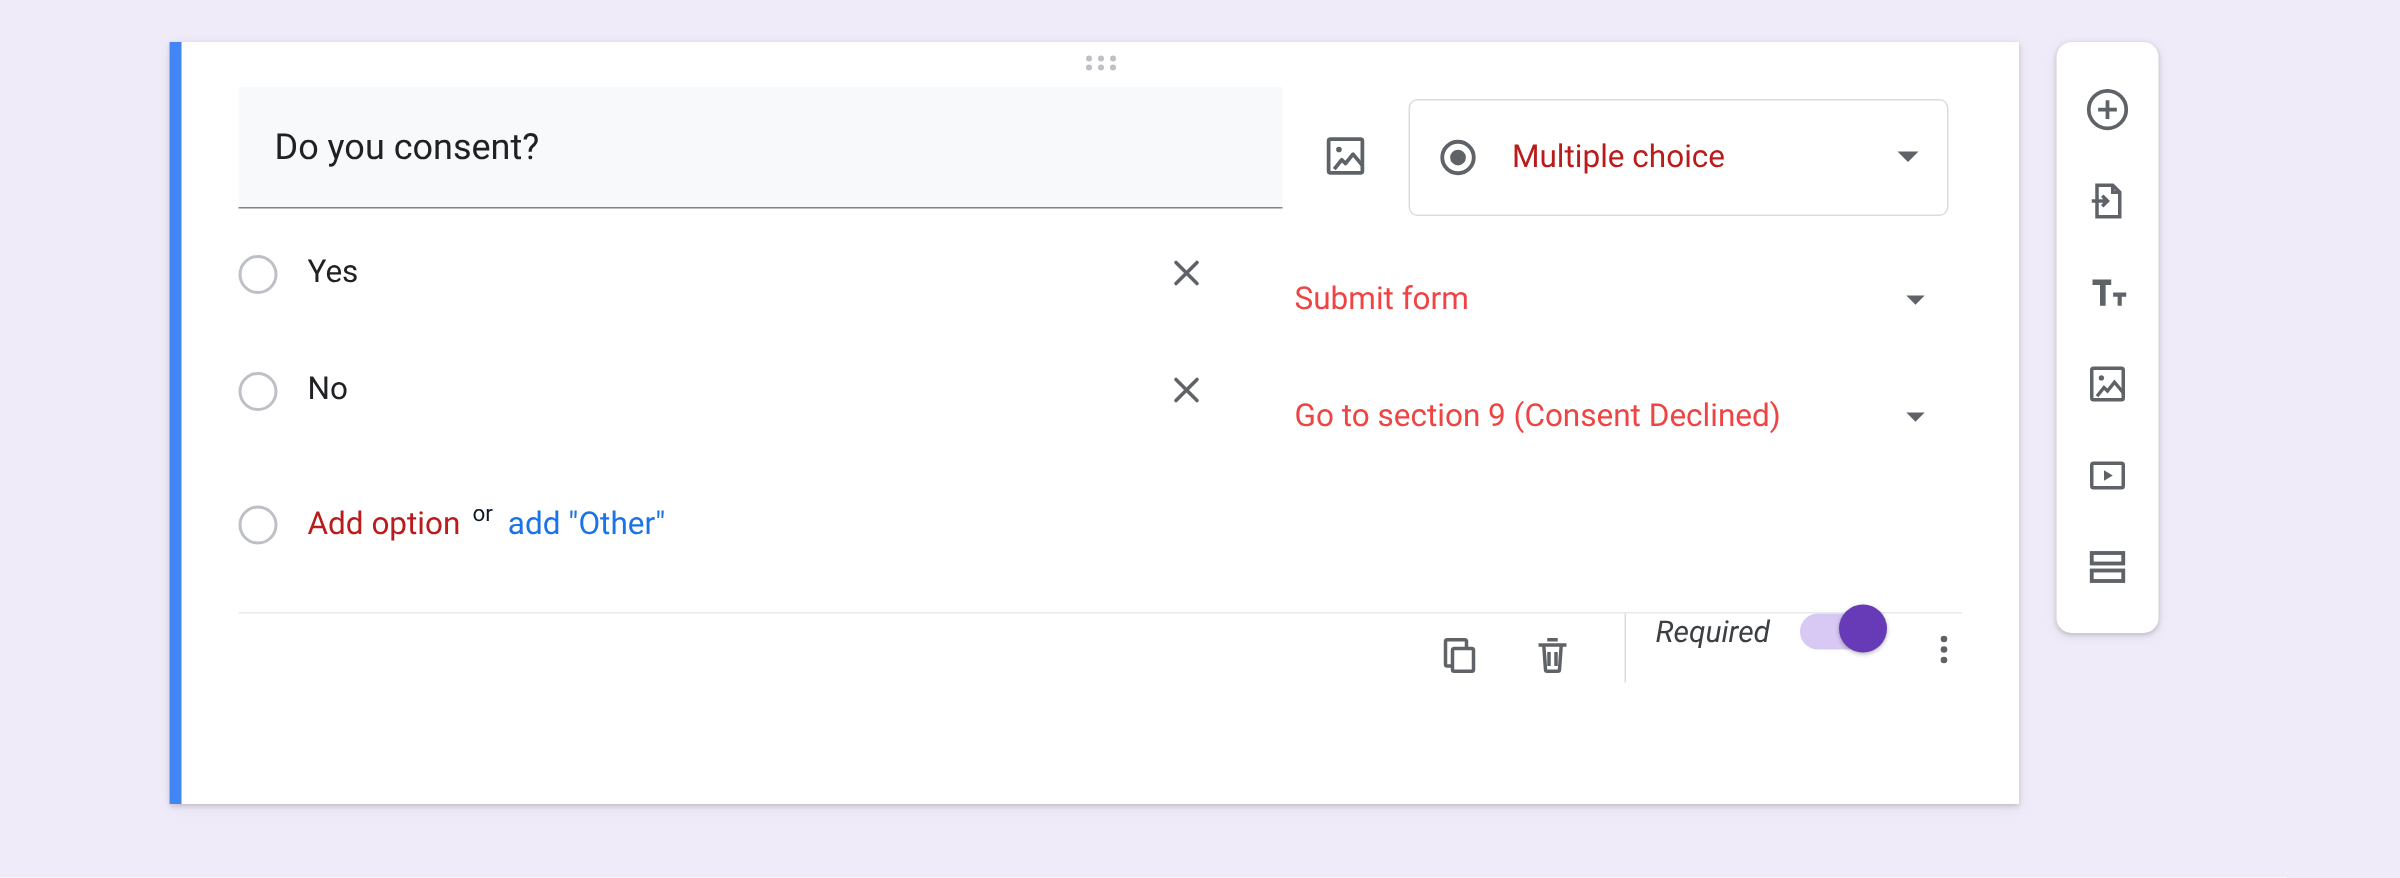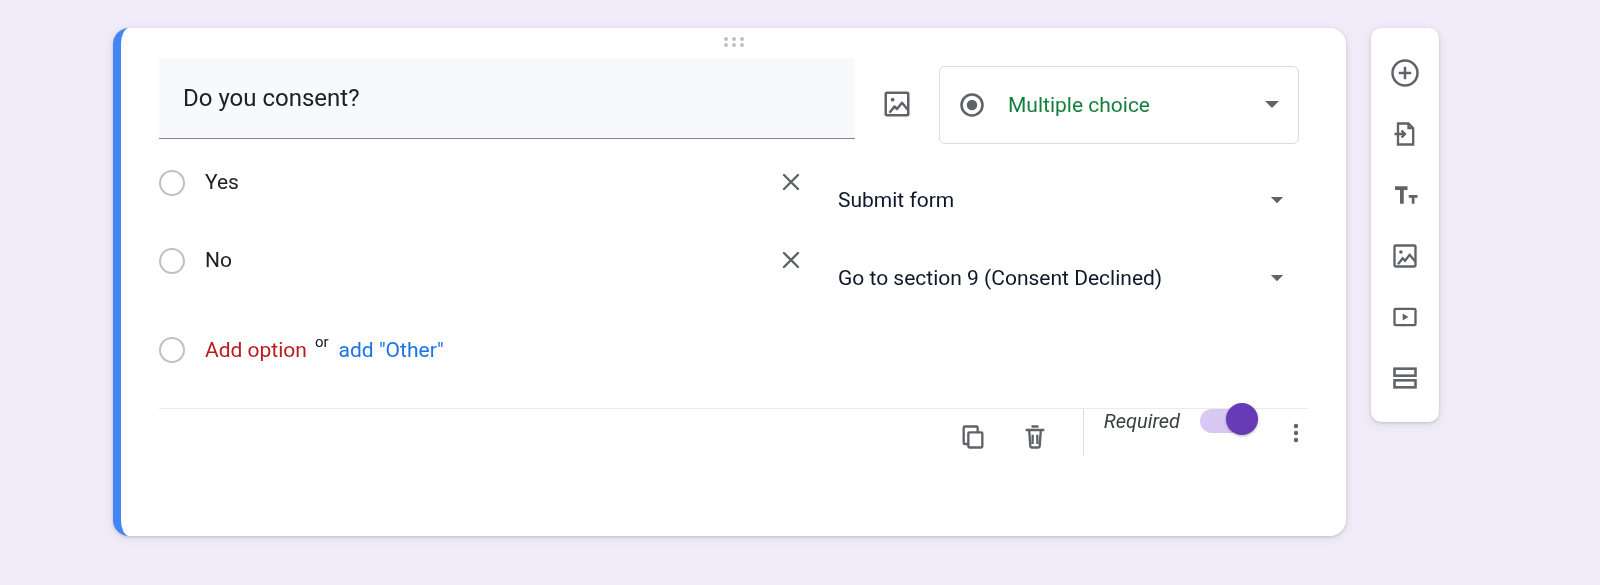--- a/index.html
+++ b/index.html
@@ -12,21 +12,21 @@
     position: relative;
     color: #202124;
   }
   .card {
     position: absolute;
     left: 113px;
     top: 28px;
     width: 1233px;
     height: 508px;
     background: #fff;
-    border-radius: 16px;
+    border-radius: 0;
     box-shadow: 0 1px 3px rgba(0,0,0,0.15), 0 2px 8px rgba(60,64,67,0.1);
     border-left: 8px solid #4285f4;
     padding: 0;
   }
   .drag-handle {
     position: absolute;
     top: 8px;
     left: 50%;
     transform: translateX(-50%);
     color: #bdc1c6;
@@ -75,21 +75,21 @@
     align-items: center;
     padding: 0 18px;
     cursor: pointer;
   }
   .type-select .radio-ic {
     margin-right: 22px;
     color: #5f6368;
   }
   .type-select .label {
     font-size: 21px;
-    color: #15803d;
+    color: #b91c1c;
     flex: 1;
   }
   .type-select .chev {
     color: #5f6368;
   }
 
   .options {
     padding: 26px 38px 0 38px;
   }
   .opt-row {
@@ -115,23 +115,23 @@
     cursor: pointer;
     width: 40px;
     display: flex;
     justify-content: center;
   }
   .opt-goto {
     display: flex;
     align-items: center;
     justify-content: space-between;
     flex: 1;
-    margin-left: 27px;
+    margin-left: 52px;
     font-size: 21px;
-    color: #0f172a;
+    color: #ef4444;
     cursor: pointer;
     padding-right: 24px;
   }
   .opt-goto .chev { color: #5f6368; }
 
   .add-row {
     display: flex;
     align-items: center;
     height: 48px;
     padding-left: 0;

